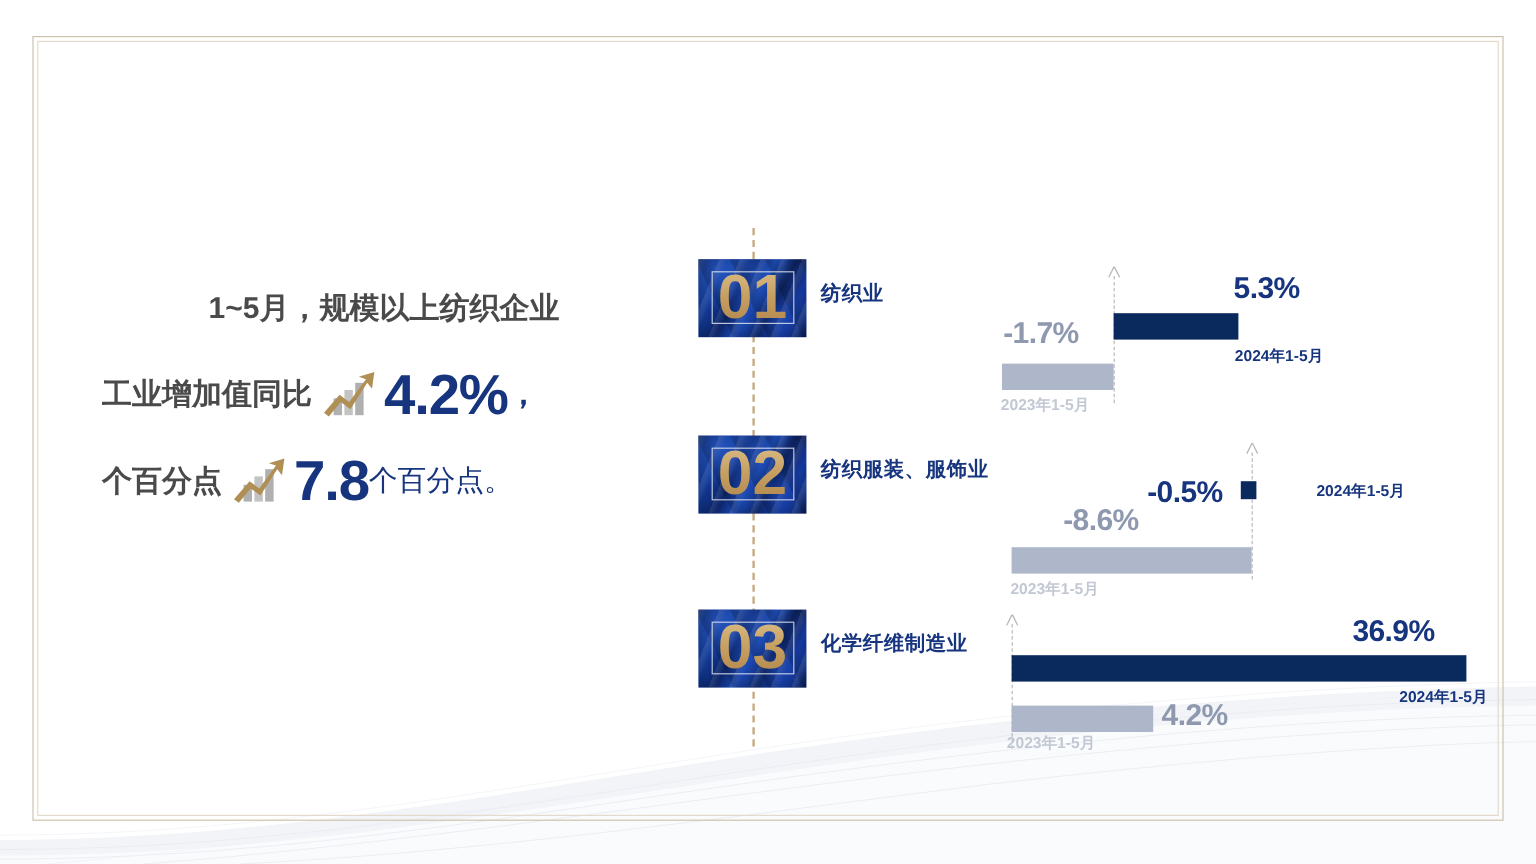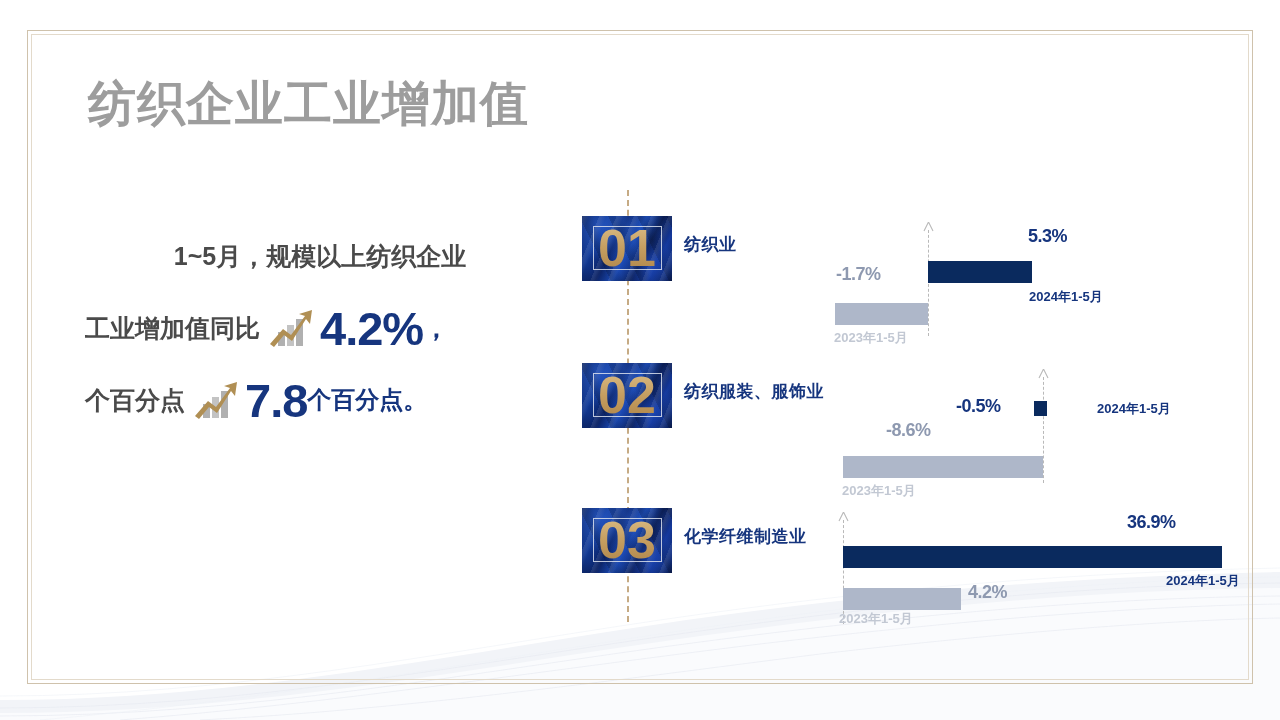--- a/index.html
+++ b/index.html
@@ -70,21 +70,21 @@
   .big-num {
     color: #16357e;
     font-size: 47px;
     font-weight: bold;
     line-height: 1;
     letter-spacing: -1px;
   }
   .small-suffix {
     color: #16357e;
     font-size: 24px;
-    font-weight: bold;
+    font-weight: normal;
   }
   .comma-blue { color: #16357e; font-size: 26px; font-weight: bold; }
 
   .trend-icon {
     width: 46px; height: 40px;
     margin: 0 6px 0 8px;
     flex: 0 0 auto;
     display: block;
   }
 
@@ -173,21 +173,21 @@
 
   .bar {
     position: absolute;
     height: 22px;
   }
   .bar.navy { background: #0a2a5e; }
   .bar.gray { background: #aeb7c9; }
 
   .v-label {
     position: absolute;
-    font-size: 18px;
+    font-size: 25px;
     font-weight: bold;
     white-space: nowrap;
     letter-spacing: -.5px;
   }
   .v-label.navy { color: #16357e; }
   .v-label.gray { color: #8e99b0; }
 
   .y-label {
     position: absolute;
     font-size: 13px;
@@ -218,21 +218,20 @@
       <path d="M200,170 C400,160 600,132 820,104 C1010,82 1170,70 1280,68"></path>
     </g>
     <g stroke="#eef1f6" stroke-width="0.6" fill="none">
       <path d="M0,146 C230,146 430,104 660,70 C880,38 1080,22 1280,18"></path>
       <path d="M40,170 C270,150 470,112 700,78 C920,46 1110,30 1280,27"></path>
     </g>
   </svg>
 
   <div id="frame"></div>
 
-  <div id="title">纺织企业工业增加值</div>
 
   <div id="lead">
 
     <div class="lead-line center">
       <span class="lead-txt">1~5月，规模以上纺织企业</span>
     </div>
 
     <div class="lead-line">
       <span class="lead-txt">工业增加值同比</span>
       <svg class="trend-icon" viewBox="0 0 46 40">

